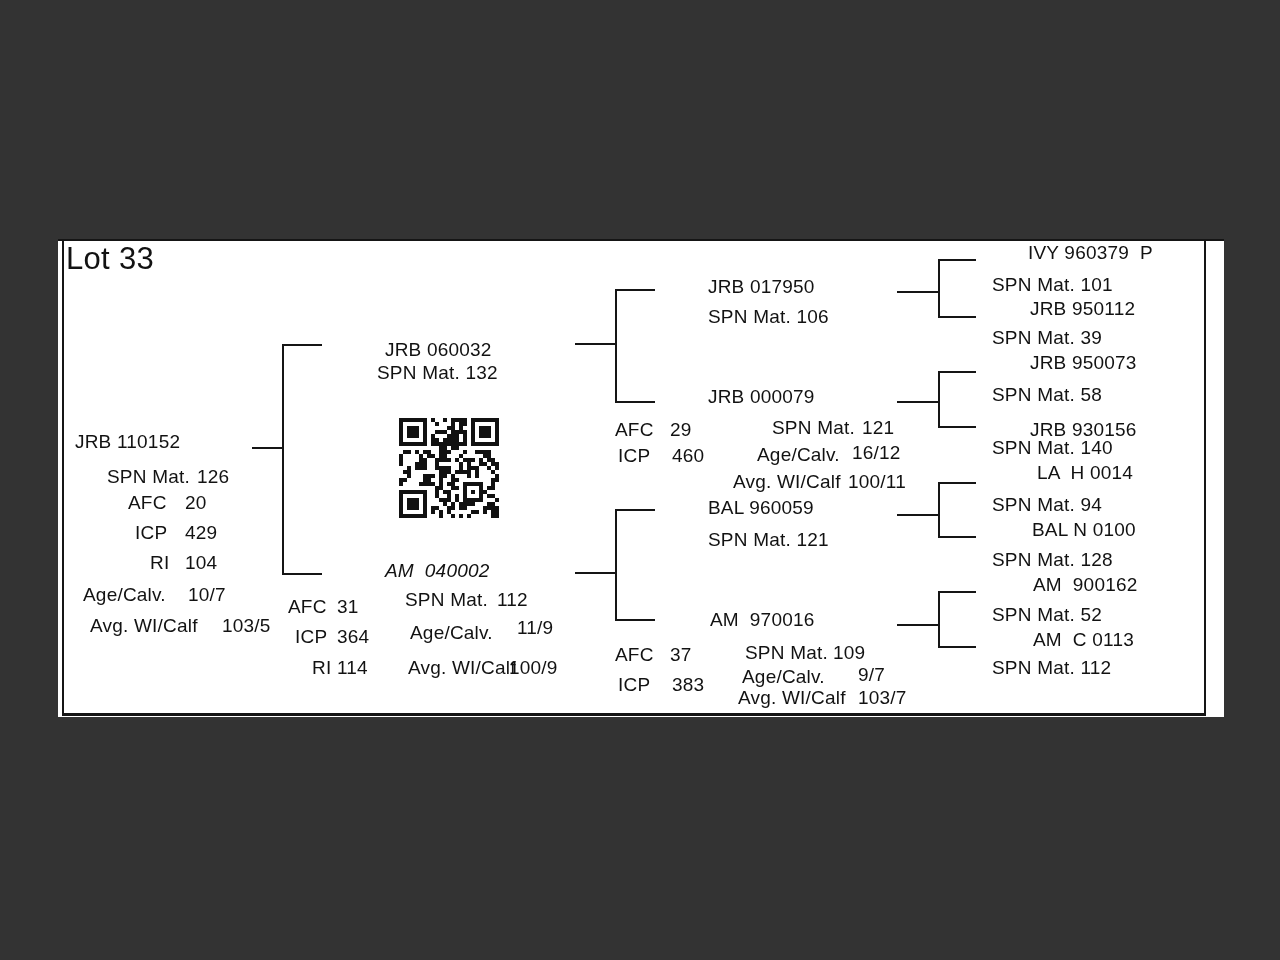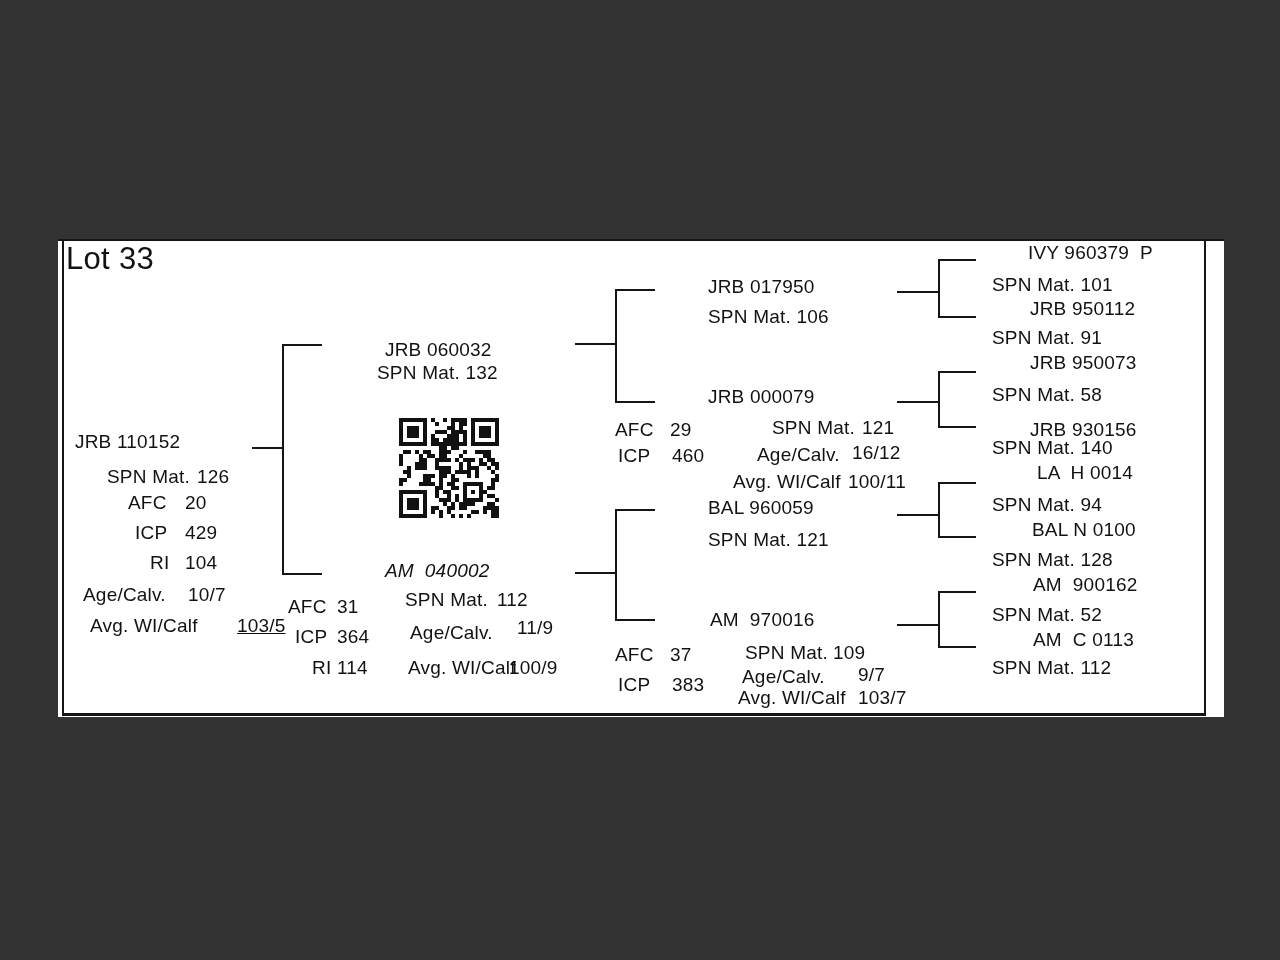--- a/index.html
+++ b/index.html
@@ -41,21 +41,21 @@
   <div class="t" style="left:197px;top:467px;">126</div>
   <div class="t" style="left:128px;top:493px;">AFC</div>
   <div class="t" style="left:185px;top:493px;">20</div>
   <div class="t" style="left:135px;top:523px;">ICP</div>
   <div class="t" style="left:185px;top:523px;">429</div>
   <div class="t" style="left:150px;top:553px;">RI</div>
   <div class="t" style="left:185px;top:553px;">104</div>
   <div class="t" style="left:83px;top:585px;">Age/Calv.</div>
   <div class="t" style="left:188px;top:585px;">10/7</div>
   <div class="t" style="left:90px;top:616px;">Avg. WI/Calf</div>
-  <div class="t" style="left:237px;top:616px;text-decoration:underline;">103/5</div>
+  <div class="t" style="left:222px;top:616px;">103/5</div>
 
   <div class="t" style="left:385px;top:340px;">JRB 060032</div>
   <div class="t" style="left:377px;top:363px;">SPN Mat. 132</div>
 
   <div id="qr-box">
       <svg id="qr-svg" viewBox="0 0 25 25" fill="#111111" xmlns="http://www.w3.org/2000/svg">
         <rect x="8" y="0" width="1" height="1"></rect>
         <rect x="11" y="0" width="1" height="1"></rect>
         <rect x="13" y="0" width="1" height="1"></rect>
         <rect x="14" y="0" width="1" height="1"></rect>
@@ -312,21 +312,21 @@
   <div class="t" style="left:858px;top:688px;">103/7</div>
 
   <div class="t" style="left:615px;top:645px;">AFC</div>
   <div class="t" style="left:670px;top:645px;">37</div>
   <div class="t" style="left:618px;top:675px;">ICP</div>
   <div class="t" style="left:672px;top:675px;">383</div>
 
   <div class="t" style="left:1028px;top:243px;">IVY 960379  P</div>
   <div class="t" style="left:992px;top:275px;">SPN Mat. 101</div>
   <div class="t" style="left:1030px;top:299px;">JRB 950112</div>
-  <div class="t" style="left:992px;top:328px;">SPN Mat. 91</div>
+  <div class="t" style="left:992px;top:328px;">SPN Mat. 39</div>
   <div class="t" style="left:1030px;top:353px;">JRB 950073</div>
   <div class="t" style="left:992px;top:385px;">SPN Mat. 58</div>
   <div class="t" style="left:1030px;top:408px;margin-top:12px;">JRB 930156</div>
   <div class="t" style="left:992px;top:438px;">SPN Mat. 140</div>
   <div class="t" style="left:1037px;top:463px;">LA  H 0014</div>
   <div class="t" style="left:992px;top:495px;">SPN Mat. 94</div>
   <div class="t" style="left:1032px;top:520px;">BAL N 0100</div>
   <div class="t" style="left:992px;top:550px;">SPN Mat. 128</div>
   <div class="t" style="left:1033px;top:575px;">AM  900162</div>
   <div class="t" style="left:992px;top:605px;">SPN Mat. 52</div>

